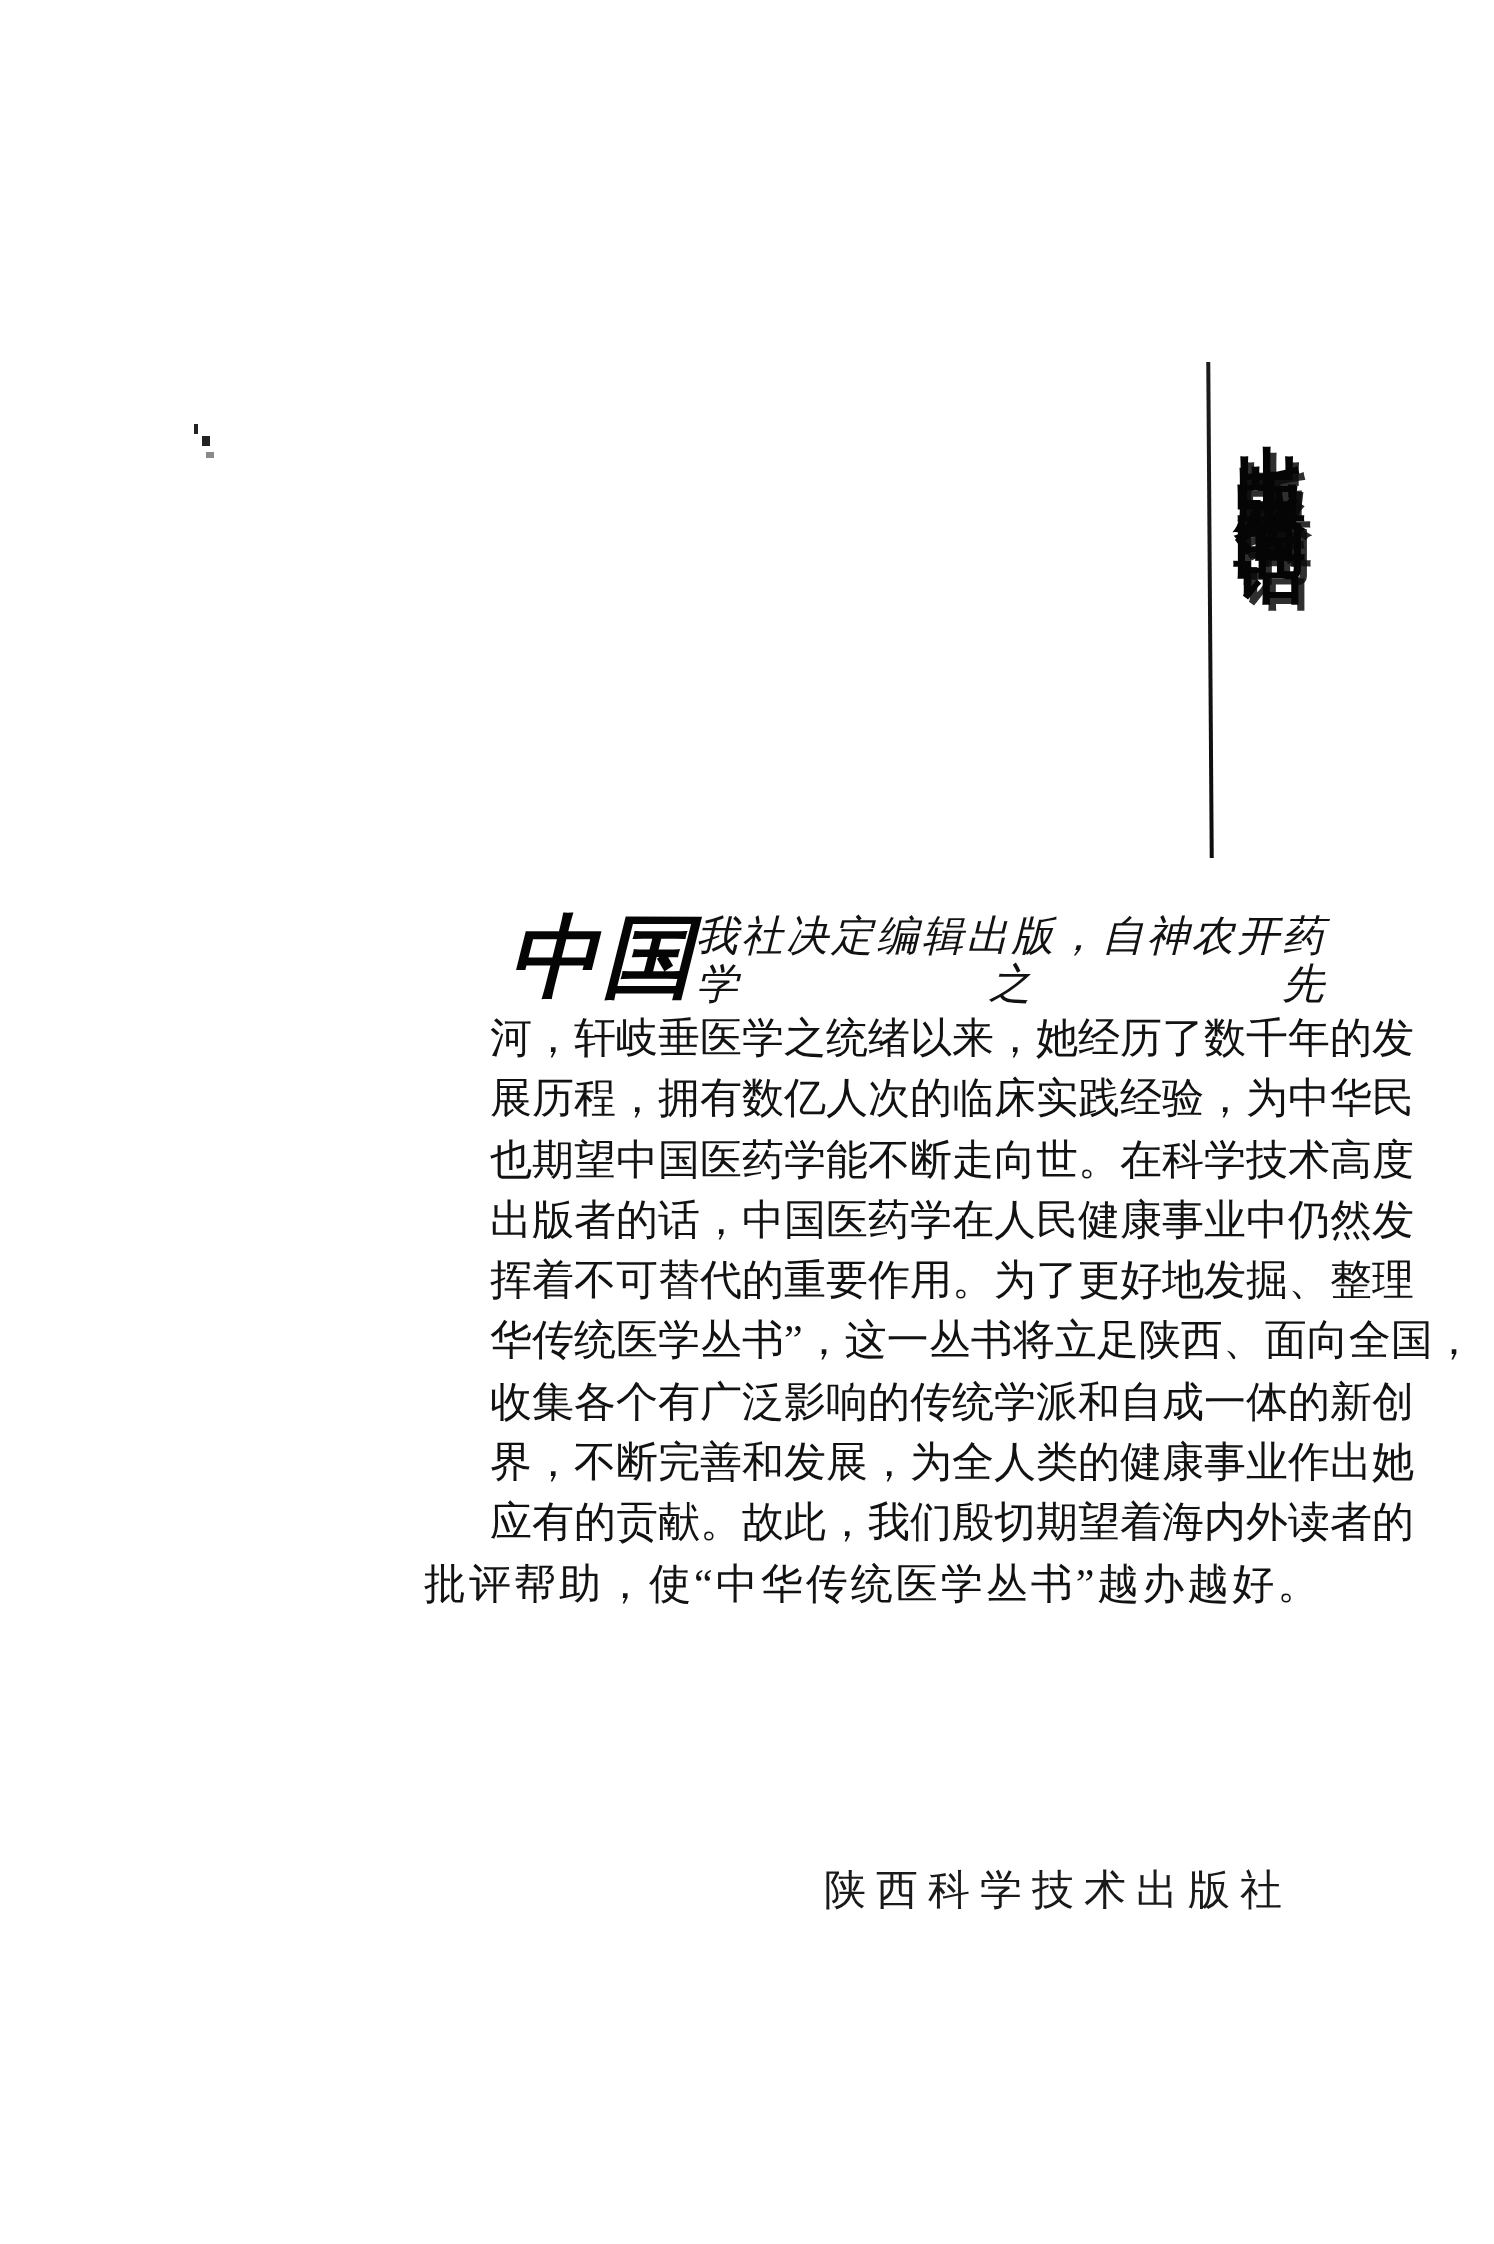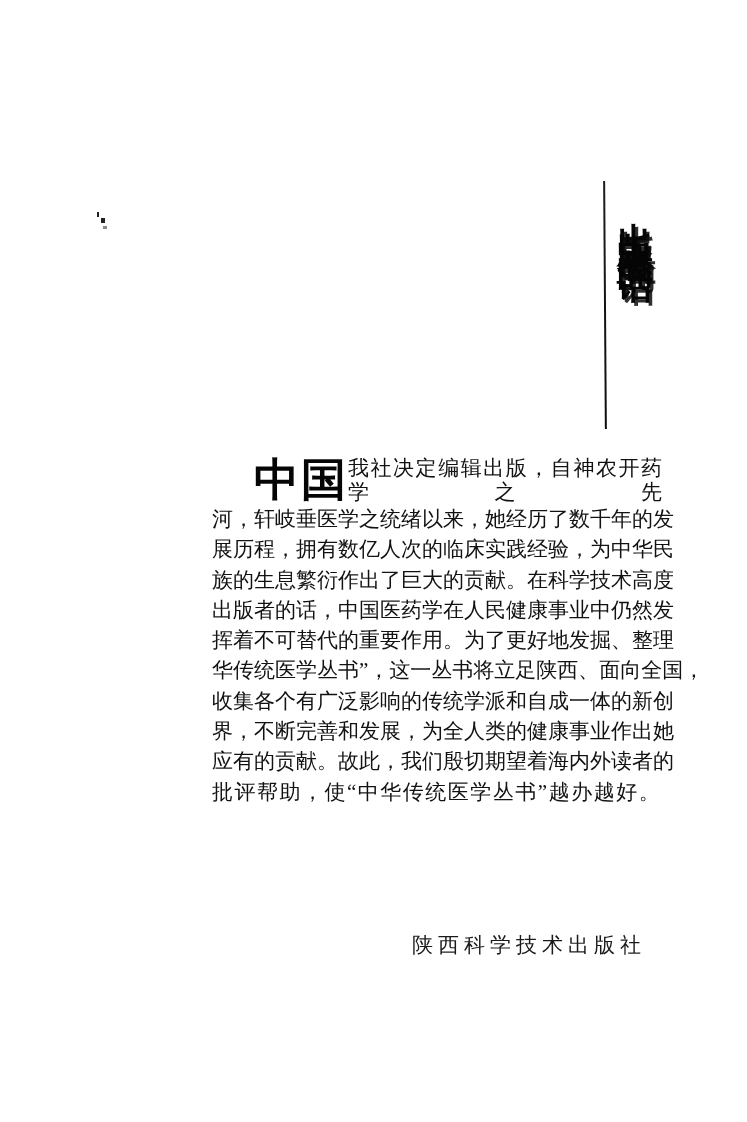--- a/index.html
+++ b/index.html
@@ -52,23 +52,24 @@
   .body-block {
     position: absolute;
     left: 212px;
     top: 456px;
     width: 450px;
     font-size: 21px;
     color: #121212;
   }
   .first-line {
     display: flex;
-    align-items: center;
+    align-items: flex-start;
     padding-left: 42px;
     height: 48px;
+    font-style: italic;
   }
   .dropcap {
     font-size: 45px;
     font-weight: 900;
     letter-spacing: 2px;
     line-height: 46px;
     white-space: nowrap;
     color: #050505;
   }
   .first-rest {
@@ -76,20 +77,21 @@
     text-align: justify;
     text-align-last: justify;
     line-height: 24px;
   }
   .body-line {
     height: 30.3px;
     line-height: 30.3px;
     text-align: justify;
     text-align-last: justify;
     white-space: nowrap;
+    margin-left: 33px;
   }
   .body-line-last {
     height: 30.3px;
     line-height: 30.3px;
     letter-spacing: 1.5px;
     white-space: nowrap;
   }
 
   
   .publisher {
@@ -116,21 +118,21 @@
 
   <div class="side-title">出版者的话</div>
 
   <div class="body-block">
     <div class="first-line">
       <span class="dropcap">中国</span>
       <span class="first-rest">我社决定编辑出版，自神农开药学之先</span>
     </div>
     <div class="body-line">河，轩岐垂医学之统绪以来，她经历了数千年的发</div>
     <div class="body-line">展历程，拥有数亿人次的临床实践经验，为中华民</div>
-    <div class="body-line">族的生息繁衍作出了巨大的贡献。在科学技术高度</div>
+    <div class="body-line">也期望中国医药学能不断走向世。在科学技术高度</div>
     <div class="body-line">出版者的话，中国医药学在人民健康事业中仍然发</div>
     <div class="body-line">挥着不可替代的重要作用。为了更好地发掘、整理</div>
     <div class="body-line">华传统医学丛书”，这一丛书将立足陕西、面向全国，</div>
     <div class="body-line">收集各个有广泛影响的传统学派和自成一体的新创</div>
     <div class="body-line">界，不断完善和发展，为全人类的健康事业作出她</div>
     <div class="body-line">应有的贡献。故此，我们殷切期望着海内外读者的</div>
     <div class="body-line-last">批评帮助，使“中华传统医学丛书”越办越好。</div>
   </div>
 
   <div class="publisher">陕西科学技术出版社</div>

